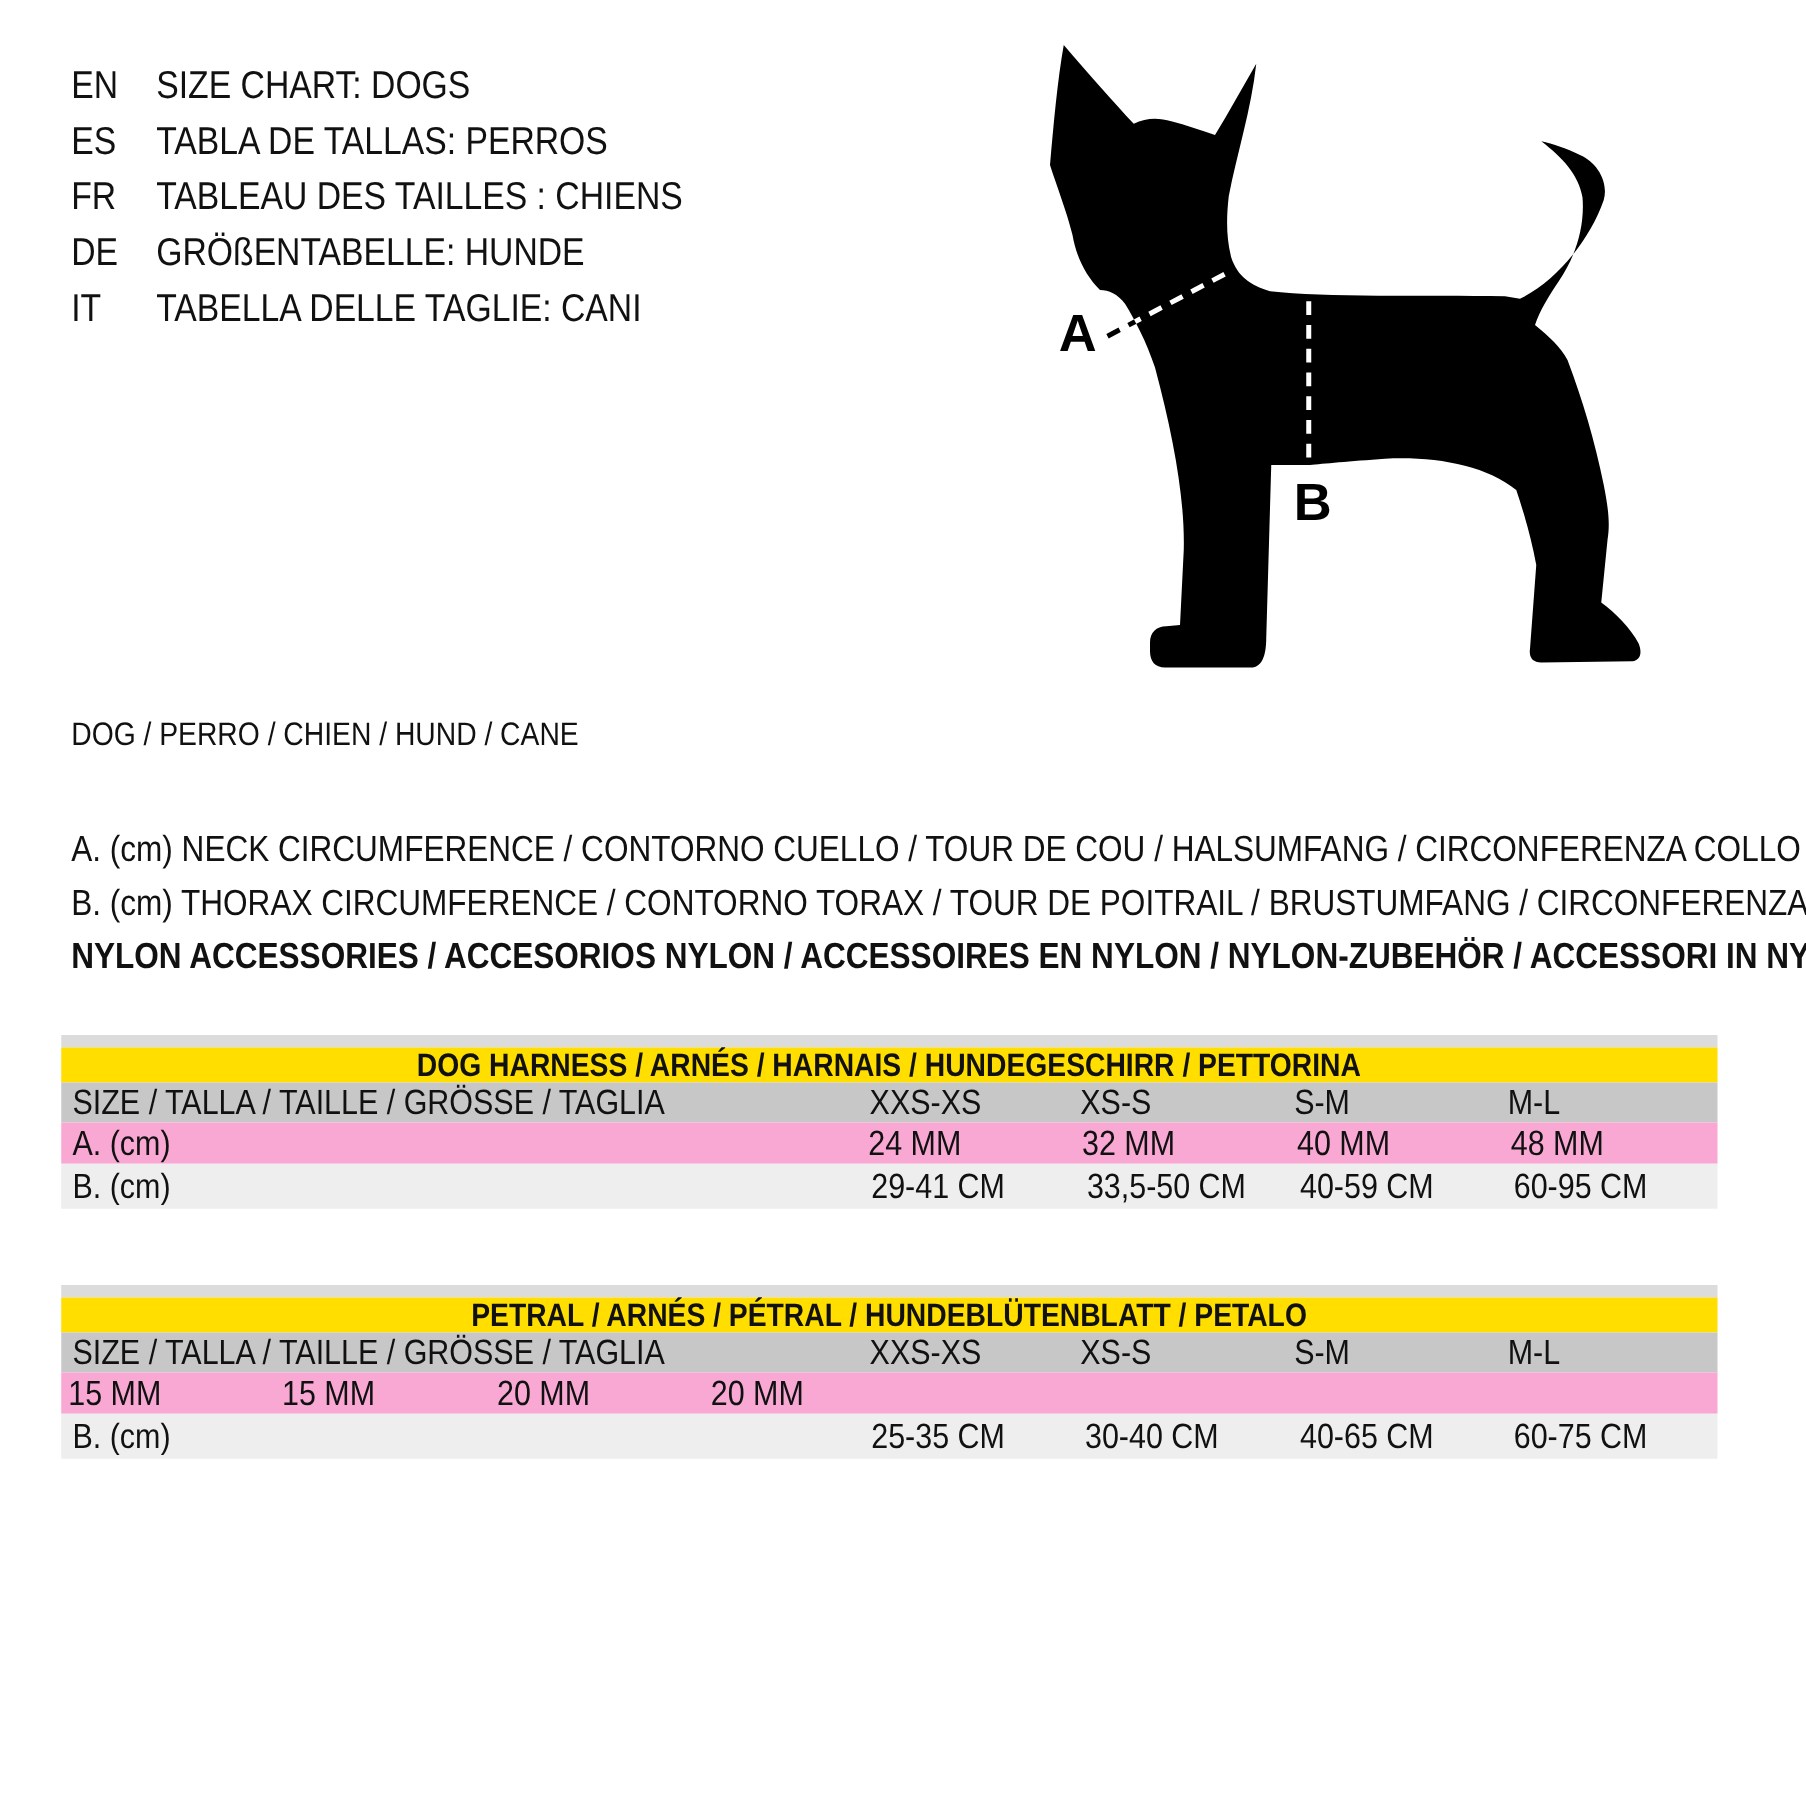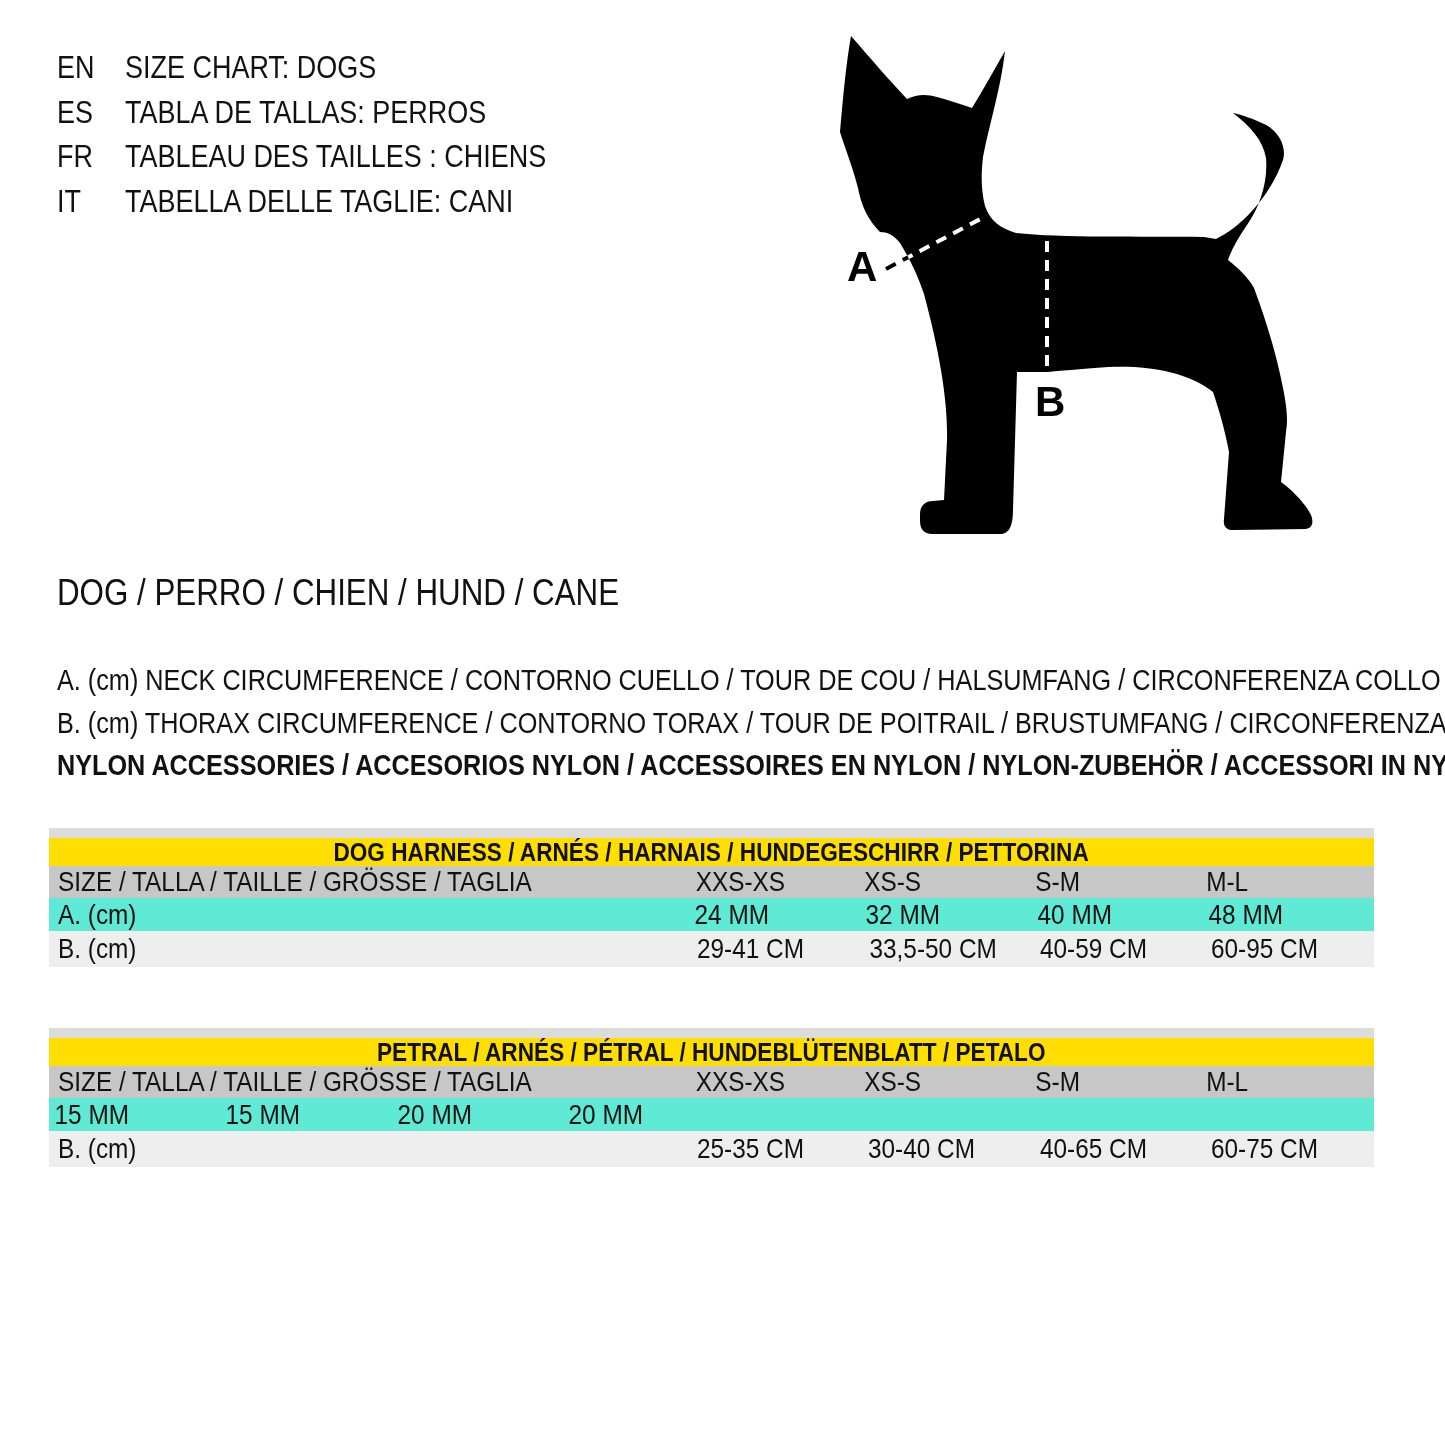--- a/index.html
+++ b/index.html
@@ -12,39 +12,39 @@
   .cx { display:inline-block; transform:scaleX(0.87); transform-origin:50% 50%; white-space:nowrap; }
 
   
   .lang-block { position:absolute; left:57px; top:46px; }
   .lang-row  { height:44.6px; display:flex; align-items:center; font-size:31px; }
   .lang-code { display:inline-block; width:68px; transform:scaleX(0.87); transform-origin:0 50%; }
 
   
   .dog-figure { position:absolute; left:820px; top:20px; width:600px; height:600px; }
 
-  .dog-caption { position:absolute; left:57px; top:572px; font-size:36px; }
+  .dog-caption { position:absolute; left:57px; top:572px; font-size:26px; }
 
   .note { position:absolute; left:57px; font-size:29px; line-height:30px; }
   .note-a { top:665px; }
   .note-b { top:708px; }
   .note-nylon { top:750px; font-weight:700; }
 
   
   .sizetable { position:absolute; left:49px; width:1325px; }
   .tbl-1 { top:828px; }
   .tbl-2 { top:1028px; }
   .t-stripe { height:10px; background:#DCDCDC; }
   .t-head {
     height:28px; background:#FFDE00; display:flex; align-items:center;
     justify-content:center; font-size:26px; font-weight:700;
   }
   .t-row { display:flex; align-items:center; font-size:28px; }
   .t-row.size { height:32px; background:#C7C7C7; }
-  .t-row.r1   { height:33px; background:#5eead4; }
+  .t-row.r1   { height:33px; background:#f9a8d4; }
   .t-row.r2   { height:36px; background:#EEEEEE; }
   .c0 { width:640px; padding-left:9px; box-sizing:border-box; text-align:left; }
   .cv { width:171.25px; }
 </style>
 </head>
 <body>
 
 <div class="canvas">
 
   <div class="lang-block">
@@ -52,20 +52,24 @@
       <span class="lang-code">EN</span>
       <span class="cl">SIZE CHART: DOGS</span>
     </div>
     <div class="lang-row">
       <span class="lang-code">ES</span>
       <span class="cl">TABLA DE TALLAS: PERROS</span>
     </div>
     <div class="lang-row">
       <span class="lang-code">FR</span>
       <span class="cl">TABLEAU DES TAILLES : CHIENS</span>
+    </div>
+    <div class="lang-row">
+      <span class="lang-code">DE</span>
+      <span class="cl">GRÖßENTABELLE: HUNDE</span>
     </div>
     <div class="lang-row">
       <span class="lang-code">IT</span>
       <span class="cl">TABELLA DELLE TAGLIE: CANI</span>
     </div>
   </div>
 
   <div class="dog-figure">
     <svg viewBox="0 0 600 600" width="600" height="600">
       <defs>

